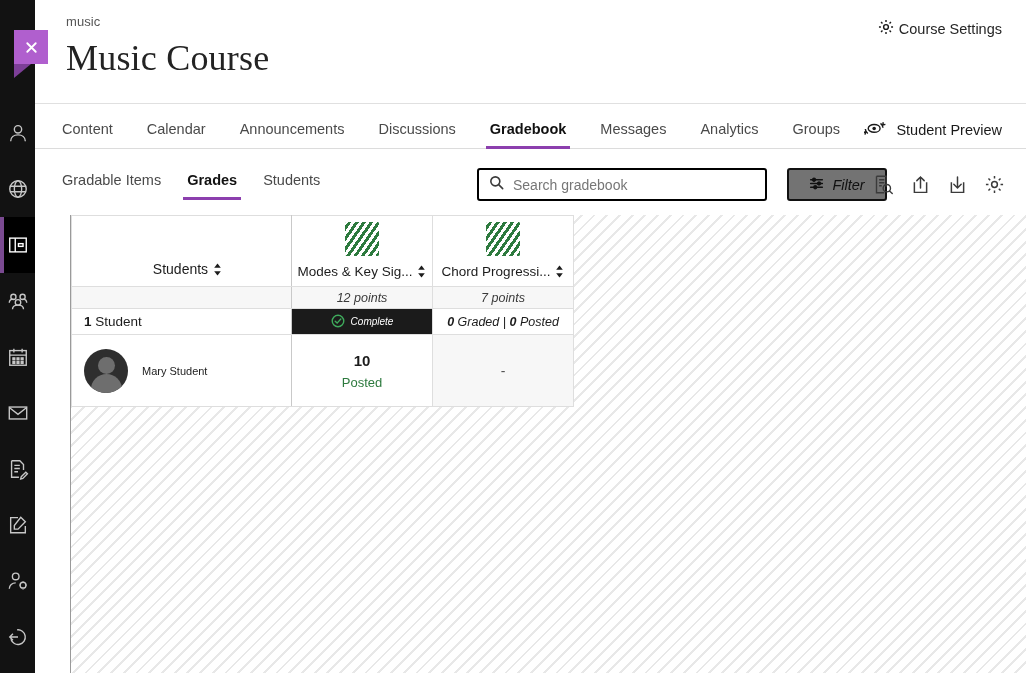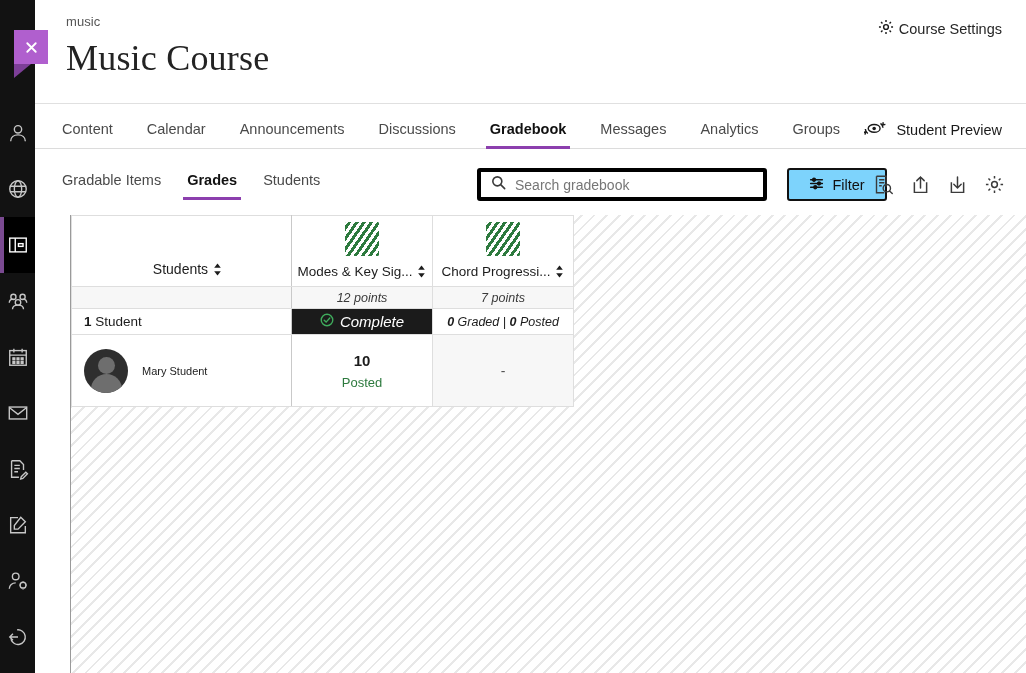--- a/index.html
+++ b/index.html
@@ -118,38 +118,39 @@
     padding-top: 19px;
   }
   .sub-tab.active { color: #111; font-weight: 700; }
   .sub-tab.active::after {
     content:""; position:absolute; left:-4px; right:-4px; bottom: 6px;
     height: 3px; background: #8c3fae;
   }
   .search-wrap {
     position: absolute; left: 442px; top: 168px;
     width: 290px; height: 33px;
-    border: 4px solid #000000; border-radius: 3px;
+    border: 2px solid #000000; border-radius: 3px;
     display: flex; align-items: center; padding: 0 10px; gap: 9px;
     background: #fff;
   }
   .search-wrap svg { width: 15px; height: 15px; flex: 0 0 15px; }
   .search-wrap input {
     border: none; outline: none; font-size: 14px;
     font-family: "Liberation Sans", sans-serif;
     color: #222; width: 100%; background: transparent;
   }
   .search-wrap input::placeholder { color: #767676; }
   .filter-btn {
     position: absolute; left: 752px; top: 168px;
     width: 100px; height: 33px;
-    border: 2px solid #111; border-radius: 3px; background: #7dd3fc;
+    border: 2px solid #111; border-radius: 3px; background: #737373;
     display: flex; align-items: center; justify-content: center; gap: 8px;
     font-size: 14.5px; color: #111; cursor: pointer;
     font-family: "Liberation Sans", sans-serif;
+    font-style: italic;
   }
   .filter-btn svg { width: 15px; height: 15px; }
   .tool-icons {
     position: absolute; right: 20px; top: 168px;
     display: flex; align-items: center; gap: 13px; height: 33px;
   }
   .tool-icon { width: 24px; height: 24px; cursor: pointer; display:flex; align-items:center; justify-content:center;}
   .tool-icon svg { width: 21px; height: 21px; }
 
   
@@ -208,21 +209,21 @@
 
   
   .sum-students {
     background: #fff; height: 26px; padding-left: 12px !important;
     font-size: 13.5px; color: #1c1c1c;
     border-right: 1px solid #c9c9c9 !important;
   }
   .sum-students b { font-weight: 700; }
   .sum-complete {
     background: #1b1b1b; height: 26px; text-align: center;
-    font-size: 15px; font-style: italic; color: #ffffff; margin-left: 46px;
+    font-size: 10px; font-style: italic; color: #ffffff; margin-left: 46px;
   }
   .sum-complete .inner { display: inline-flex; align-items: center; gap: 6px; justify-content: center;}
   .sum-complete svg { width: 14px; height: 14px; }
   .sum-graded {
     background: #fff; height: 26px; text-align: center;
     font-size: 12.5px; font-style: italic; color: #1c1c1c;
   }
   .sum-graded b { font-weight: 700; font-style: italic; }
 
   

